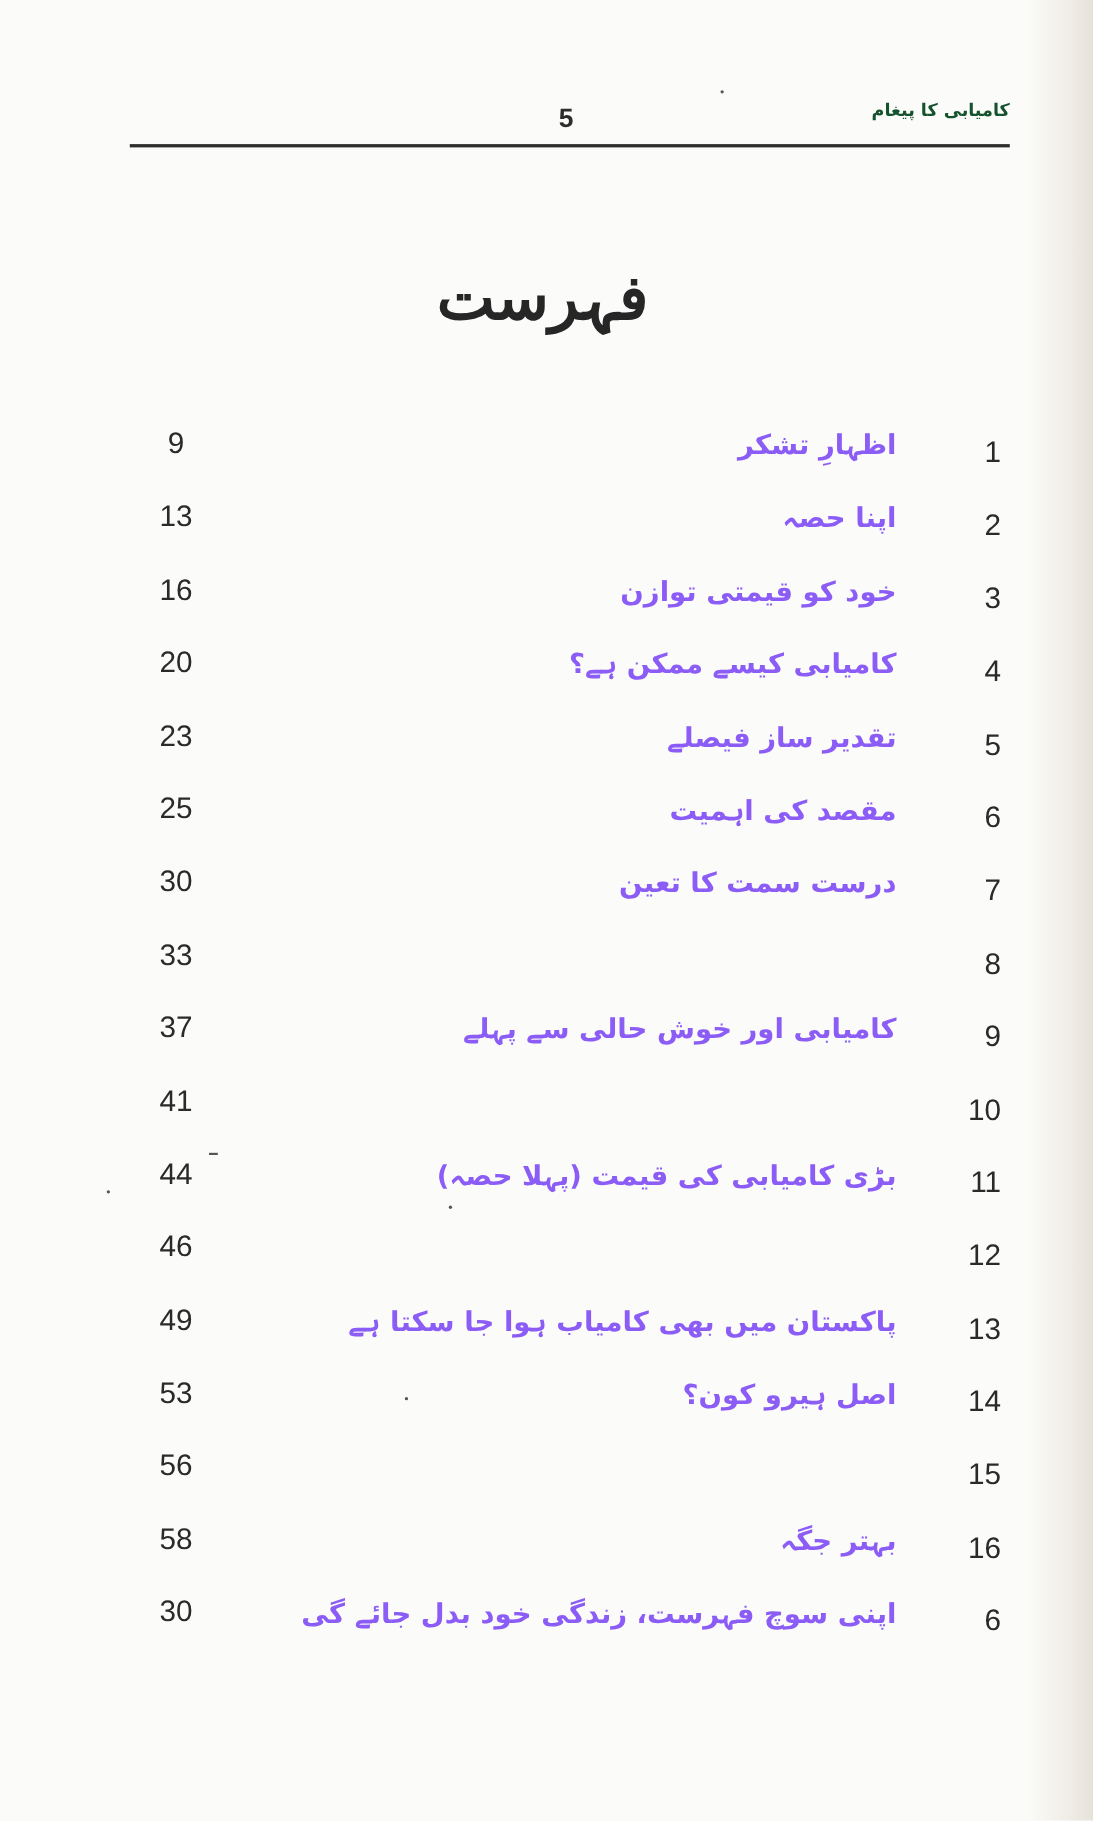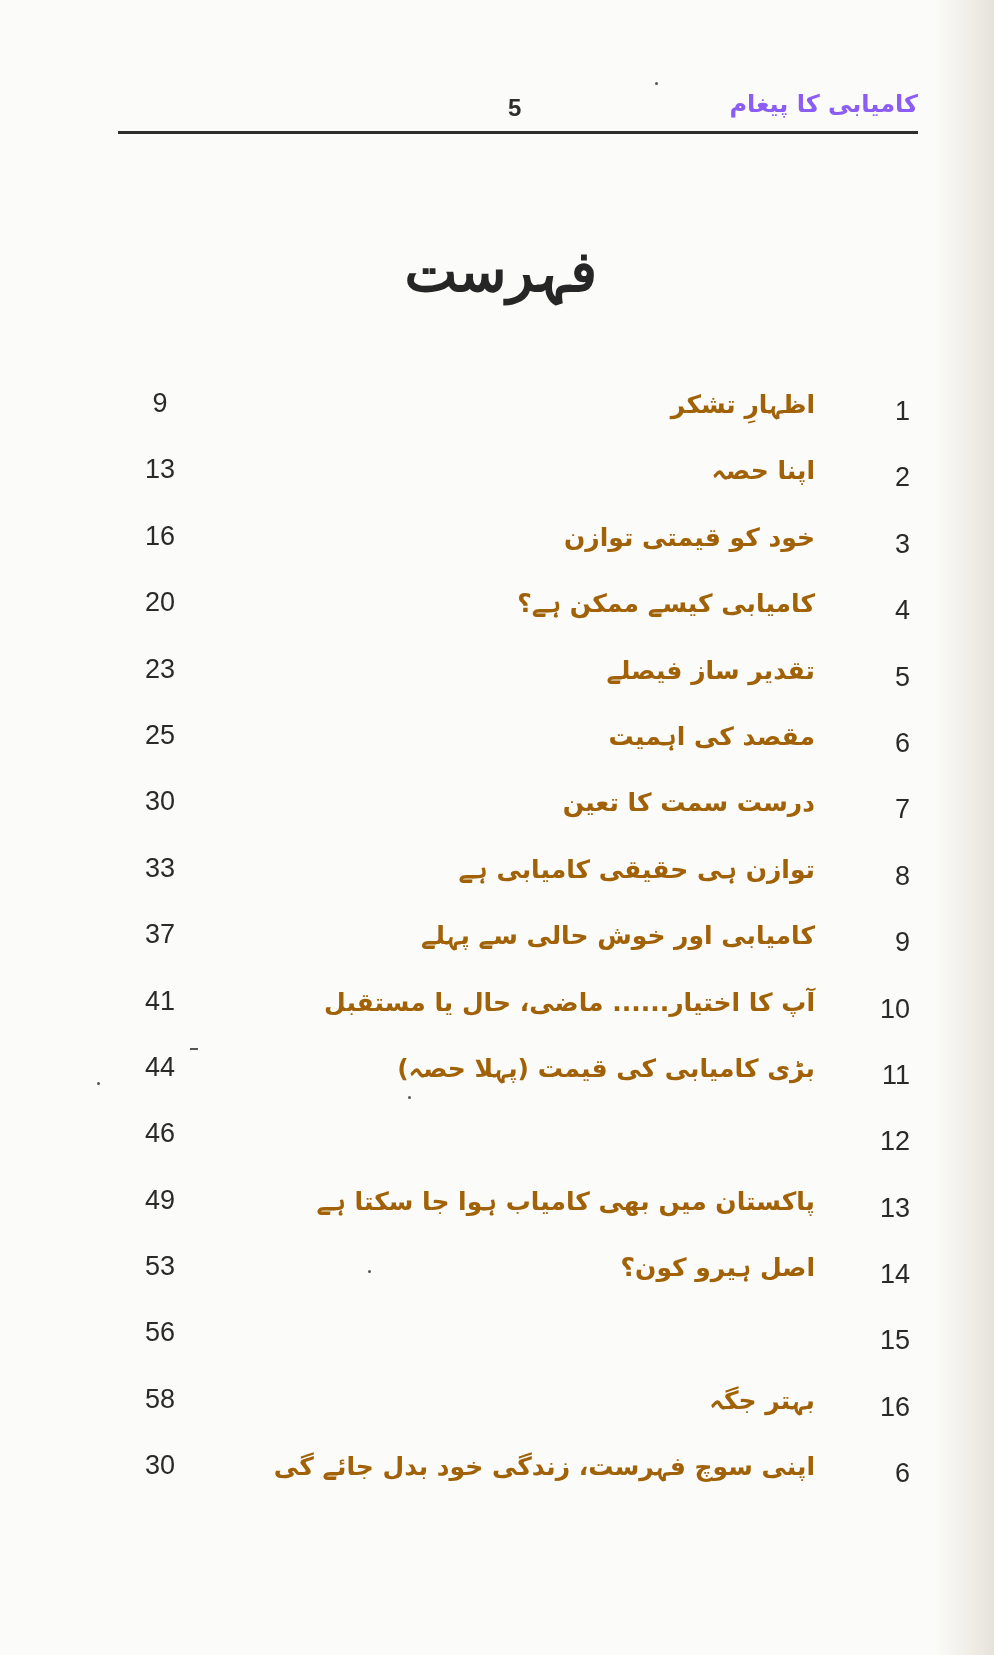--- a/index.html
+++ b/index.html
@@ -28,24 +28,24 @@
       position: absolute;
       left: 118px;
       top: 90px;
       width: 800px;
       height: 46px;
     }
     .header-title {
       position: absolute;
       right: 0;
       top: 0;
-      font-size: 24px;
+      font-size: 16px;
       font-weight: bold;
       direction: rtl;
-      color: #8b5cf6;
+      color: #14532d;
       font-family: "DejaVu Sans", sans-serif;
     }
     .header-page {
       position: absolute;
       left: 390px;
       top: 4px;
       font-size: 24px;
       font-weight: bold;
       font-family: "Liberation Sans", sans-serif;
       color: #2d2d2d;
@@ -56,21 +56,21 @@
       top: 131px;
       width: 800px;
       height: 3px;
       background: #2e2e2e;
     }
     .toc-title {
       position: absolute;
       left: 397px;
       top: 238px;
       width: 200px;
-      text-align: right;
+      text-align: left;
       font-size: 56px;
       font-weight: bold;
       direction: rtl;
       color: #262626;
       font-family: "DejaVu Serif", serif;
     }
     .toc {
       position: absolute;
       left: 130px;
       top: 386px;
@@ -91,21 +91,21 @@
       color: #2a2a2a;
     }
     .toc-label {
       position: absolute;
       right: 95px;
       top: 4px;
       direction: rtl;
       text-align: center;
       font-size: 25px;
       font-weight: bold;
-      color: #a16207;
+      color: #8b5cf6;
       white-space: nowrap;
       font-family: "DejaVu Sans", sans-serif;
     }
     .toc-page {
       position: absolute;
       left: 0;
       top: 2px;
       width: 60px;
       text-align: center;
       font-family: "Liberation Sans", sans-serif;
@@ -164,31 +164,29 @@
     <span class="toc-label">مقصد کی اہمیت</span>
     <span class="toc-page">25</span>
   </div>
   <div class="toc-row">
     <span class="toc-num">7</span>
     <span class="toc-label">درست سمت کا تعین</span>
     <span class="toc-page">30</span>
   </div>
   <div class="toc-row">
     <span class="toc-num">8</span>
-    <span class="toc-label">توازن ہی حقیقی کامیابی ہے</span>
     <span class="toc-page">33</span>
   </div>
   <div class="toc-row">
     <span class="toc-num">9</span>
     <span class="toc-label">کامیابی اور خوش حالی سے پہلے</span>
     <span class="toc-page">37</span>
   </div>
   <div class="toc-row">
     <span class="toc-num">10</span>
-    <span class="toc-label">آپ کا اختیار...... ماضی، حال یا مستقبل</span>
     <span class="toc-page">41</span>
   </div>
   <div class="toc-row">
     <span class="toc-num">11</span>
     <span class="toc-label">بڑی کامیابی کی قیمت (پہلا حصہ)</span>
     <span class="toc-page">44</span>
   </div>
   <div class="toc-row">
     <span class="toc-num">12</span>
     <span class="toc-page">46</span>

